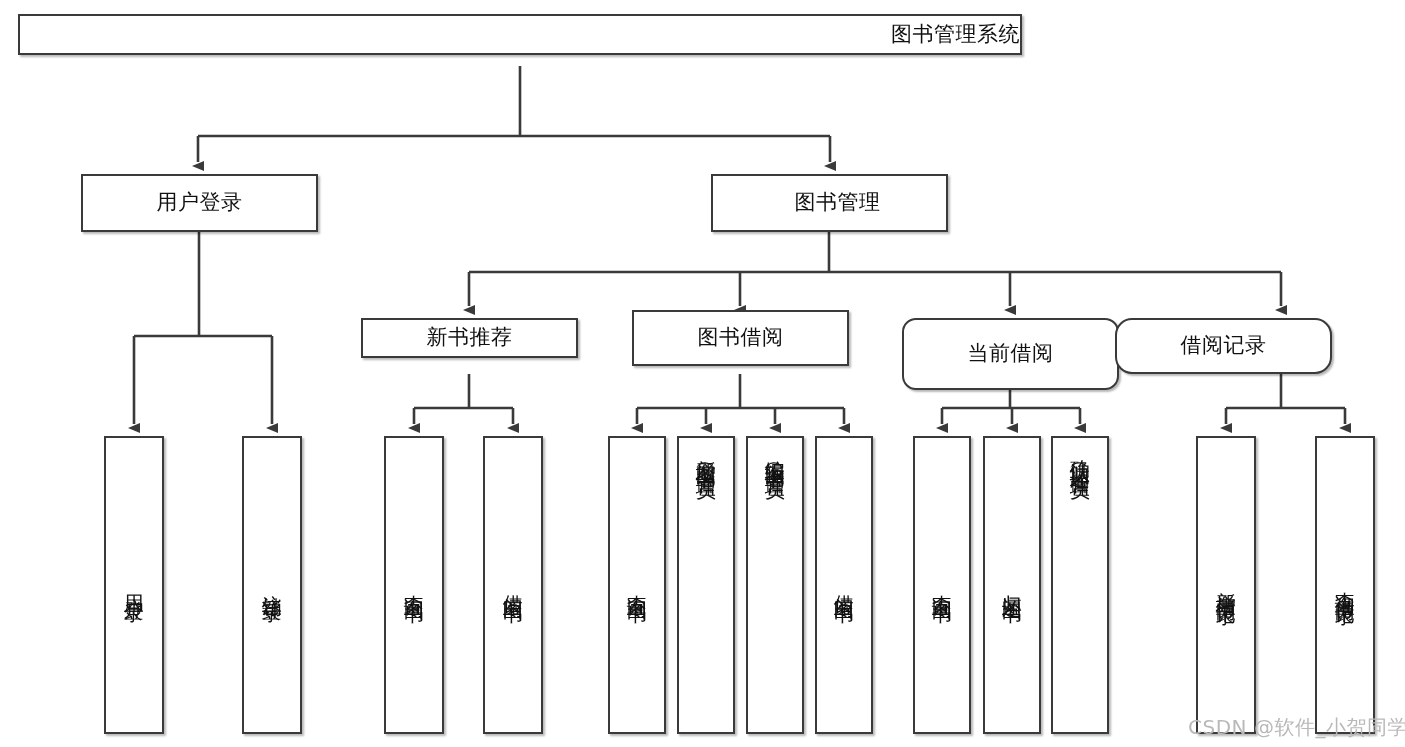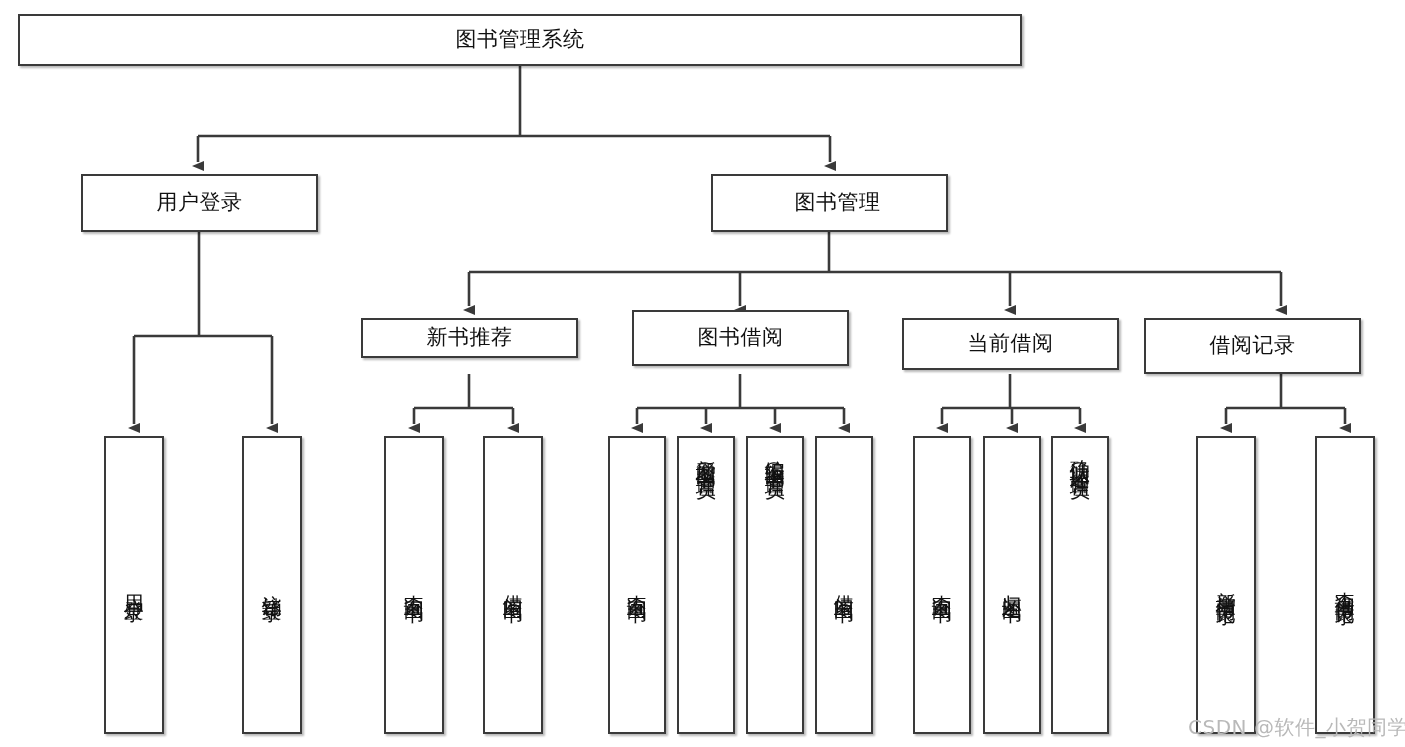--- a/index.html
+++ b/index.html
@@ -118,41 +118,41 @@
       <path d="M1012,408 L1012,424" marker-end="url(#arrow)"></path>
       <path d="M1080,408 L1080,424" marker-end="url(#arrow)"></path>
 
       <path d="M1281,374 L1281,408"></path>
       <path d="M1226,408 L1345,408"></path>
       <path d="M1226,408 L1226,424" marker-end="url(#arrow)"></path>
       <path d="M1345,408 L1345,424" marker-end="url(#arrow)"></path>
     </g>
   </svg>
 
-  <div class="node" style="left: 18px; top: 14px; width: 1004px; height: 52px;">
+  <div class="node" style="left: 18px; top: 14px; width: 1004px; height: 41px; justify-content: flex-end;">
     <span class="node-label">图书管理系统</span>
   </div>
 
   <div class="node" style="left: 81px; top: 174px; width: 237px; height: 58px;">
     <span class="node-label">用户登录</span>
   </div>
   <div class="node" style="left: 711px; top: 174px; width: 237px; height: 58px; padding-left: 16px;">
     <span class="node-label">图书管理</span>
   </div>
 
   <div class="node" style="left: 361px; top: 318px; width: 217px; height: 40px;">
     <span class="node-label">新书推荐</span>
   </div>
   <div class="node" style="left: 632px; top: 310px; width: 217px; height: 56px;">
     <span class="node-label">图书借阅</span>
   </div>
-  <div class="node" style="left: 902px; top: 318px; width: 217px; height: 52px;">
+  <div class="node" style="left: 902px; top: 318px; width: 217px; height: 72px; border-radius: 14px;">
     <span class="node-label">当前借阅</span>
   </div>
-  <div class="node" style="left: 1144px; top: 318px; width: 217px; height: 56px;">
+  <div class="node" style="left: 1115px; top: 318px; width: 217px; height: 56px; border-radius: 17px;">
     <span class="node-label">借阅记录</span>
   </div>
 
   <div class="node vert centered" style="left: 104px; top: 436px; width: 60px; height: 298px;">
     <span class="node-label">用户登录</span>
   </div>
   <div class="node vert centered" style="left: 242px; top: 436px; width: 60px; height: 298px;">
     <span class="node-label">注销登录</span>
   </div>
   <div class="node vert centered" style="left: 384px; top: 436px; width: 60px; height: 298px;">

